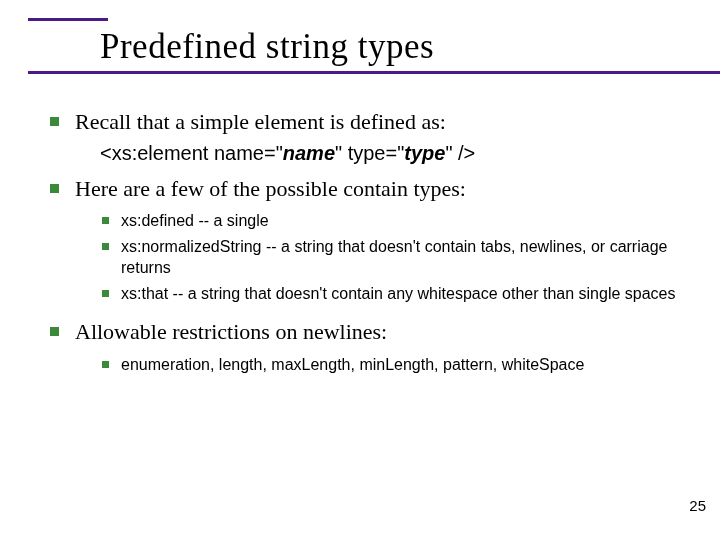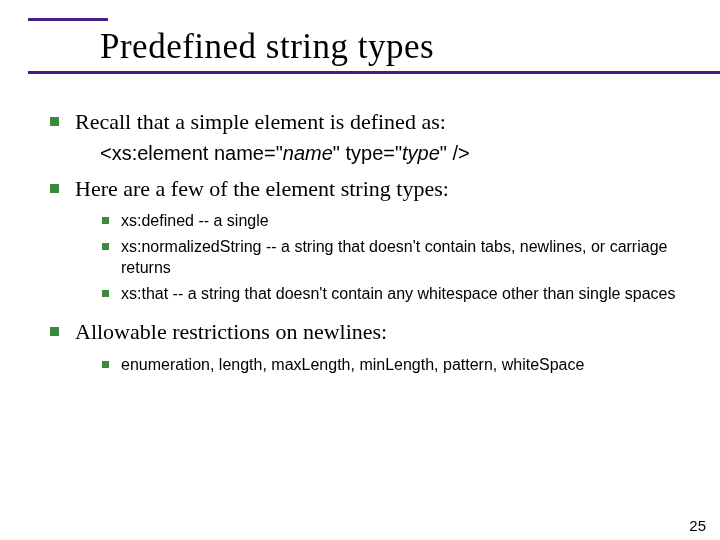--- a/index.html
+++ b/index.html
@@ -68,21 +68,21 @@
     font-size: 22px;
     line-height: 1.25;
   }
   .code-line {
     font-family: Verdana, Geneva, sans-serif;
     font-size: 20px;
     margin-left: 50px;
     margin-top: 2px;
     margin-bottom: 10px;
   }
-  .code-line .ital { font-style: italic; font-weight: normal; }
+  .code-line .ital { font-style: italic; font-weight: bold; }
   .sub-list {
     margin-left: 52px;
     margin-top: 8px;
     margin-bottom: 14px;
   }
   .sub-row {
     display: flex;
     align-items: flex-start;
     margin-bottom: 4px;
   }
@@ -96,21 +96,21 @@
   }
   .sub-text .desc {
     font-family: Verdana, Geneva, sans-serif;
   }
   .sub-text .keyword {
     font-family: Verdana, Geneva, sans-serif;
   }
   .page-num {
     position: absolute;
     right: 14px;
-    bottom: 6px;
+    bottom: 26px;
     font-family: Arial, sans-serif;
     font-size: 15px;
     color: #000;
   }
 </style>
 </head>
 <body>
 <div class="slide">
 
   <div class="title-wrap">
@@ -124,21 +124,21 @@
     <div class="bullet-row">
       <div class="sq"></div>
       <div class="lvl1-text">Recall that a simple element is defined as:</div>
     </div>
     <div class="code-line">
       <span>&lt;xs:element  name="</span><span class="ital">name</span><span>"  type="</span><span class="ital">type</span><span>" /&gt;</span>
     </div>
 
     <div class="bullet-row">
       <div class="sq"></div>
-      <div class="lvl1-text">Here are a few of the element string types:</div>
+      <div class="lvl1-text">Here are a few of the possible contain types:</div>
     </div>
     <div class="sub-list">
       <div class="sub-row">
         <div class="sq sm"></div>
         <div class="sub-text">
           <span class="label">xs:defined</span><span class="desc"> -- a single</span>
         </div>
       </div>
       <div class="sub-row">
         <div class="sq sm"></div>

